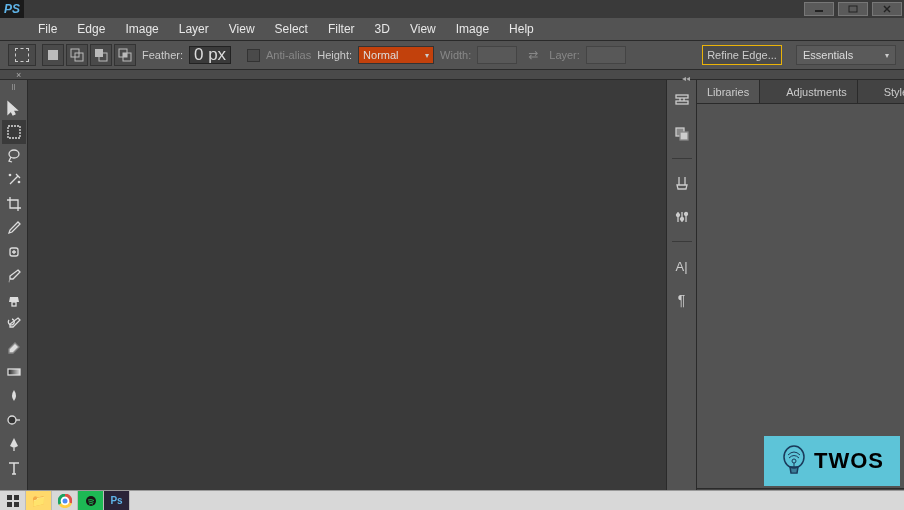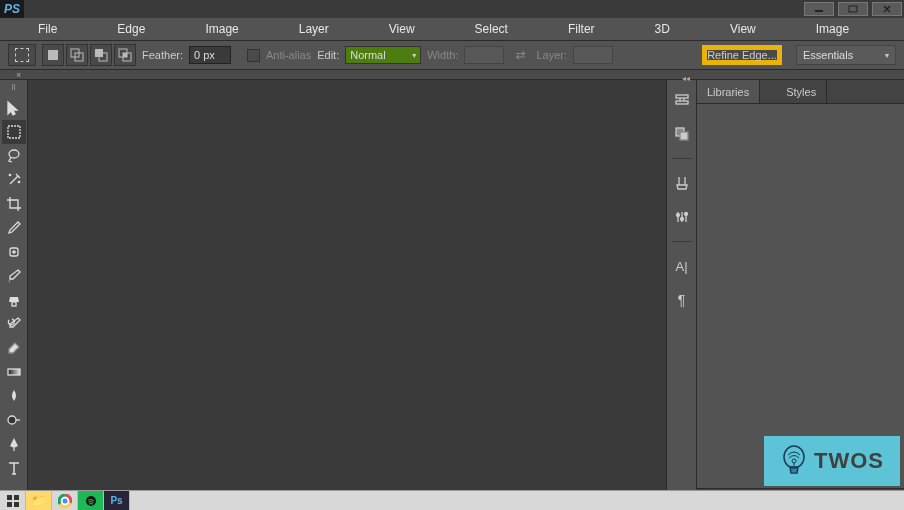--- a/index.html
+++ b/index.html
@@ -5,37 +5,37 @@
 * { box-sizing: border-box; margin: 0; padding: 0; font-family: Tahoma, Arial, sans-serif; }
 body { width: 904px; height: 510px; background: #535353; overflow: hidden; position: relative; }
 
 
 .title-bar { height: 18px; background: #3a3a3a; display: flex; align-items: center; }
 .ps-logo { width: 24px; height: 18px; background: #1a1a1a; color: #5fb4e8; font-weight: bold; font-size: 12px; display: flex; align-items: center; justify-content: center; font-style: italic; }
 .title-spacer { flex: 1; }
 .win-btn { width: 30px; height: 14px; background: #5a5a5a; margin: 0 2px; display: flex; align-items: center; justify-content: center; color: #222; font-size: 10px; border: 1px solid #777; }
 
 
-.menu-bar { height: 22px; background: #535353; display: flex; align-items: center; padding-left: 28px; gap: 40px; }
+.menu-bar { height: 22px; background: #535353; display: flex; align-items: center; padding-left: 28px; }
 .menu-item { color: #e8e8e8; font-size: 12px; padding: 0 10px; height: 22px; display: flex; align-items: center; cursor: pointer; }
 
 
 .options-bar { height: 30px; background: #535353; border-top: 1px solid #2a2a2a; border-bottom: 1px solid #2a2a2a; display: flex; align-items: center; padding: 0 8px; gap: 6px; }
 .tool-preset { width: 28px; height: 22px; background: #4a4a4a; border: 1px solid #333; display: flex; align-items: center; justify-content: center; }
 .marquee-preset { width: 14px; height: 14px; border: 1px dashed #ccc; }
 .mode-btns { display: flex; gap: 2px; }
 .mode-btn { width: 22px; height: 22px; background: #4a4a4a; border: 1px solid #333; display: flex; align-items: center; justify-content: center; }
 .mode-btn svg { width: 14px; height: 14px; }
 .opt-label { color: #ccc; font-size: 11px; }
-.opt-input { width: 42px; height: 18px; background: #3a3a3a; border: 1px solid #222; color: #ddd; font-size: 11px; padding: 0 4px; }
+.opt-input { width: 42px; height: 18px; background: #3a3a3a; border: 1px solid #222; color: #ddd; font-size: 17px; padding: 0 4px; }
 .checkbox { width: 13px; height: 13px; background: #4a4a4a; border: 1px solid #333; margin-left: 10px; }
-.style-select { width: 76px; height: 18px; background: #4d7c0f; border: 1px solid #333; color: #ddd; font-size: 11px; padding: 0 4px; display: flex; align-items: center; justify-content: space-between; }
+.style-select { width: 76px; height: 18px; background: #c2410c; border: 1px solid #333; color: #ddd; font-size: 11px; padding: 0 4px; display: flex; align-items: center; justify-content: space-between; }
 .disabled-input { width: 40px; height: 18px; background: #585858; border: 1px solid #444; }
 .swap-icon { width: 20px; color: #888; font-size: 12px; text-align: center; }
-.refine-btn { width: 80px; height: 20px; background: #4a4a4a; border: 5px solid #eab308; color: #ccc; font-size: 11px; display: flex; align-items: center; justify-content: center; margin-left: auto; }
+.refine-btn { width: 80px; height: 20px; background: #4a4a4a; border: 1px solid #eab308; color: #ccc; font-size: 11px; display: flex; align-items: center; justify-content: center; margin-left: auto; }
 .workspace-select { width: 100px; height: 20px; background: #5a5a5a; border: 1px solid #444; color: #ddd; font-size: 11px; padding: 0 6px; display: flex; align-items: center; justify-content: space-between; margin-left: 8px; }
 
 
 .doc-tab-bar { height: 10px; background: #4a4a4a; border-bottom: 1px solid #2a2a2a; position: relative; }
 .doc-close { position: absolute; left: 16px; top: 0; color: #aaa; font-size: 9px; }
 
 
 .main { display: flex; height: 430px; }
 .tools-col { width: 28px; background: #535353; border-right: 1px solid #2a2a2a; display: flex; flex-direction: column; align-items: center; padding-top: 4px; gap: 0; }
 .tools-handle { width: 20px; height: 8px; display: flex; justify-content: center; gap: 1px; margin-bottom: 4px; }
@@ -57,21 +57,21 @@
 .layers-tab-strip { height: 22px; background: #434343; border-top: 1px solid #2a2a2a; display: flex; align-items: center; padding: 0 8px; }
 .layers-tab-strip span { color: #ccc; font-size: 11px; }
 
 
 .taskbar { position: absolute; bottom: 0; left: 0; right: 0; height: 20px; background: #d8d8d8; display: flex; align-items: center; border-top: 1px solid #999; }
 .task-icon { width: 26px; height: 20px; display: flex; align-items: center; justify-content: center; border-right: 1px solid #bbb; font-size: 12px; }
 
 
 .watermark { position: absolute; right: 4px; bottom: 24px; background: #5dc4d8; height: 50px; width: 136px; display: flex; align-items: center; justify-content: center; gap: 6px; }
 .bulb { width: 28px; height: 36px; }
-.watermark-text { font-size: 22px; font-weight: bold; color: #404040; letter-spacing: 1px; font-family: Arial, sans-serif; }
+.watermark-text { font-size: 22px; font-weight: bold; color: #000000; letter-spacing: 1px; font-family: Arial, sans-serif; }
 .dropdown-arrow { font-size: 8px; color: #ccc; }
 </style>
 </head>
 <body>
 
 <div class="title-bar">
   <div class="ps-logo">PS</div>
   <div class="title-spacer"></div>
   <div class="win-btn">
       <svg width="10" height="8">
@@ -132,21 +132,21 @@
           <rect x="1" y="1" width="8" height="8" fill="none" stroke="#bbb"></rect>
           <rect x="5" y="5" width="8" height="8" fill="none" stroke="#bbb"></rect>
           <rect x="5" y="5" width="4" height="4" fill="#bbb"></rect>
         </svg>
       </div>
   </div>
   <span class="opt-label">Feather:</span>
   <input class="opt-input" value="0 px" style="">
   <div class="checkbox"></div>
   <span class="opt-label" style="color:#888">Anti-alias</span>
-  <span class="opt-label">Edit:</span>
+  <span class="opt-label">Height:</span>
   <div class="style-select">
       <span>Normal</span>
       <span class="dropdown-arrow">▾</span>
     </div>
   <span class="opt-label" style="color:#888">Width:</span>
   <div class="disabled-input"></div>
   <span class="swap-icon">⇄</span>
   <span class="opt-label" style="color:#888">Layer:</span>
   <div class="disabled-input"></div>
   <div class="refine-btn">Refine Edge...</div>
@@ -300,20 +300,21 @@
         <span style="font-size:13px;color:#ccc;">A|</span>
       </div>
     <div class="dock-icon">
         <span style="font-size:14px;color:#ccc;">¶</span>
       </div>
   </div>
 
   <div class="panels">
     <div class="panel-tabs">
       <div class="panel-tab active">Libraries</div>
+      <div class="panel-tab">Adjustments</div>
       <div class="panel-tab">Styles</div>
     </div>
     <div class="panel-body"></div>
     <div class="layers-tab-strip">
       <span>Lay</span>
     </div>
   </div>
 </div>
 
 <div class="taskbar">

